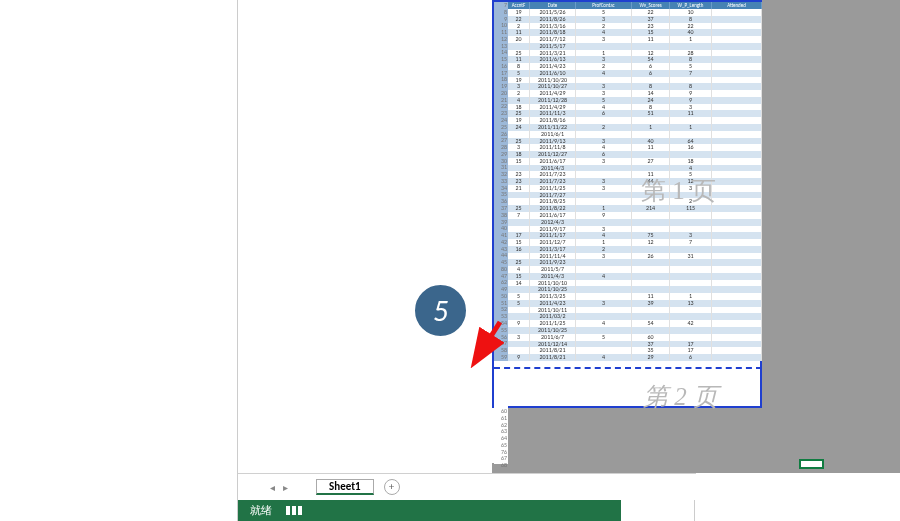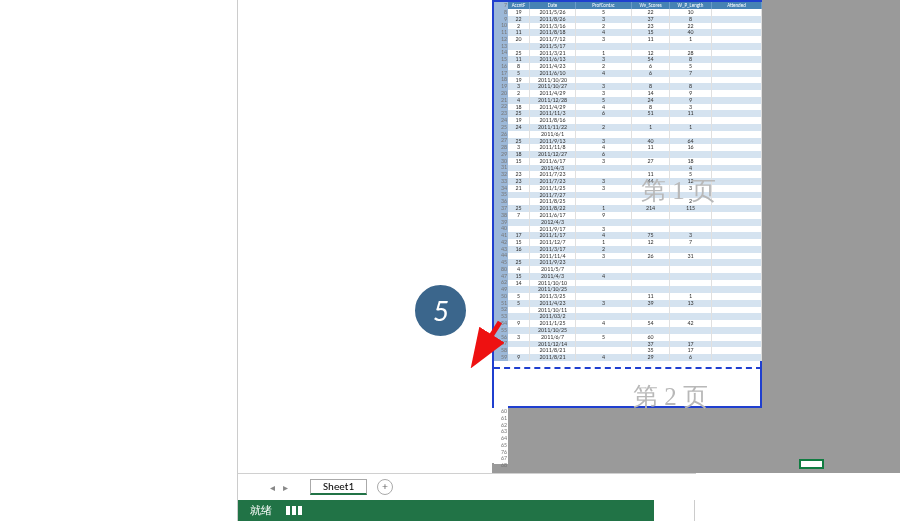--- a/index.html
+++ b/index.html
@@ -14,32 +14,32 @@
   .hdr{display:flex;height:7px;background:#4682b4;color:#fff;font-size:5px;line-height:7px;}
   .hdr span{text-align:center;border-right:1px solid #6a9bc8;}
   .c1{width:22px;}.c2{width:46px;}.c3{width:56px;}.c4{width:38px;}.c5{width:42px;}.c6{width:50px;}
   .rows{height:399px;}
   .tr{display:flex;height:6.78px;font-size:6px;line-height:6.78px;color:#333;}
   .tr.odd{background:#fff;}
   .tr.even{background:#d5e3f0;}
   .tr span{text-align:center;border-right:1px solid #e0e0e0;}
   .wm{position:absolute;font-size:25px;color:#b8b8b8;font-family:SimSun,serif;pointer-events:none;margin-left:27px;}
   .wm1{left:120px;top:172px;}
-  .wm2{left:112px;top:378px;}
+  .wm2{left:122px;top:378px;font-style:italic;}
   .pbreak{position:absolute;left:0;top:365px;width:268px;height:0;border-top:2px dashed #1f3fcf;}
   .tinyrows{position:absolute;left:254px;top:408px;width:16px;height:55px;background:#fff;font-size:6px;color:#777;}
   .tinyrows div{height:6.78px;line-height:6.78px;text-align:right;padding-right:1px;}
   .green-box{position:absolute;left:561px;top:459px;width:25px;height:10px;border:2px solid #107c41;background:#fff;}
   .circle{position:absolute;left:413px;top:283px;width:55px;height:55px;border-radius:50%;background:#3b668c;color:#fff;font-size:30px;display:flex;align-items:center;justify-content:center;font-style:italic;border:2px solid #fff;}
   .arrow{position:absolute;left:470px;top:318px;pointer-events:none;}
   .tabbar{position:absolute;left:0;bottom:21px;width:458px;height:27px;background:#fff;border-top:1px solid #d0d0d0;display:flex;align-items:center;padding-left:28px;}
   .navbtn{font-size:10px;color:#888;padding:0 4px;cursor:pointer;}
-  .tab{margin-left:18px;padding:0 12px;border:1px solid #aaa;border-bottom:2px solid #217346;background:#fff;font-size:11px;}
+  .tab{margin-left:24px;padding:0 12px;border:1px solid #aaa;border-bottom:2px solid #217346;background:#fff;font-size:11px;font-weight:bold;}
   .addtab{margin-left:10px;width:16px;height:16px;border:1px solid #aaa;border-radius:50%;text-align:center;line-height:14px;color:#666;cursor:pointer;}
-  .statusbar{position:absolute;left:0;bottom:0;width:416px;height:21px;background:#217346;color:#fff;display:flex;align-items:center;padding-left:12px;font-size:11px;}
+  .statusbar{position:absolute;left:0;bottom:0;width:383px;height:21px;background:#217346;color:#fff;display:flex;align-items:center;padding-left:12px;font-size:11px;}
   .sbicon{margin-left:14px;display:flex;gap:2px;}
   .sbicon span{width:4px;height:9px;background:#fff;display:inline-block;}
 </style>
 </head>
 <body>
 
 <div class="app">
 
   <div class="gray-zone"></div>
 

